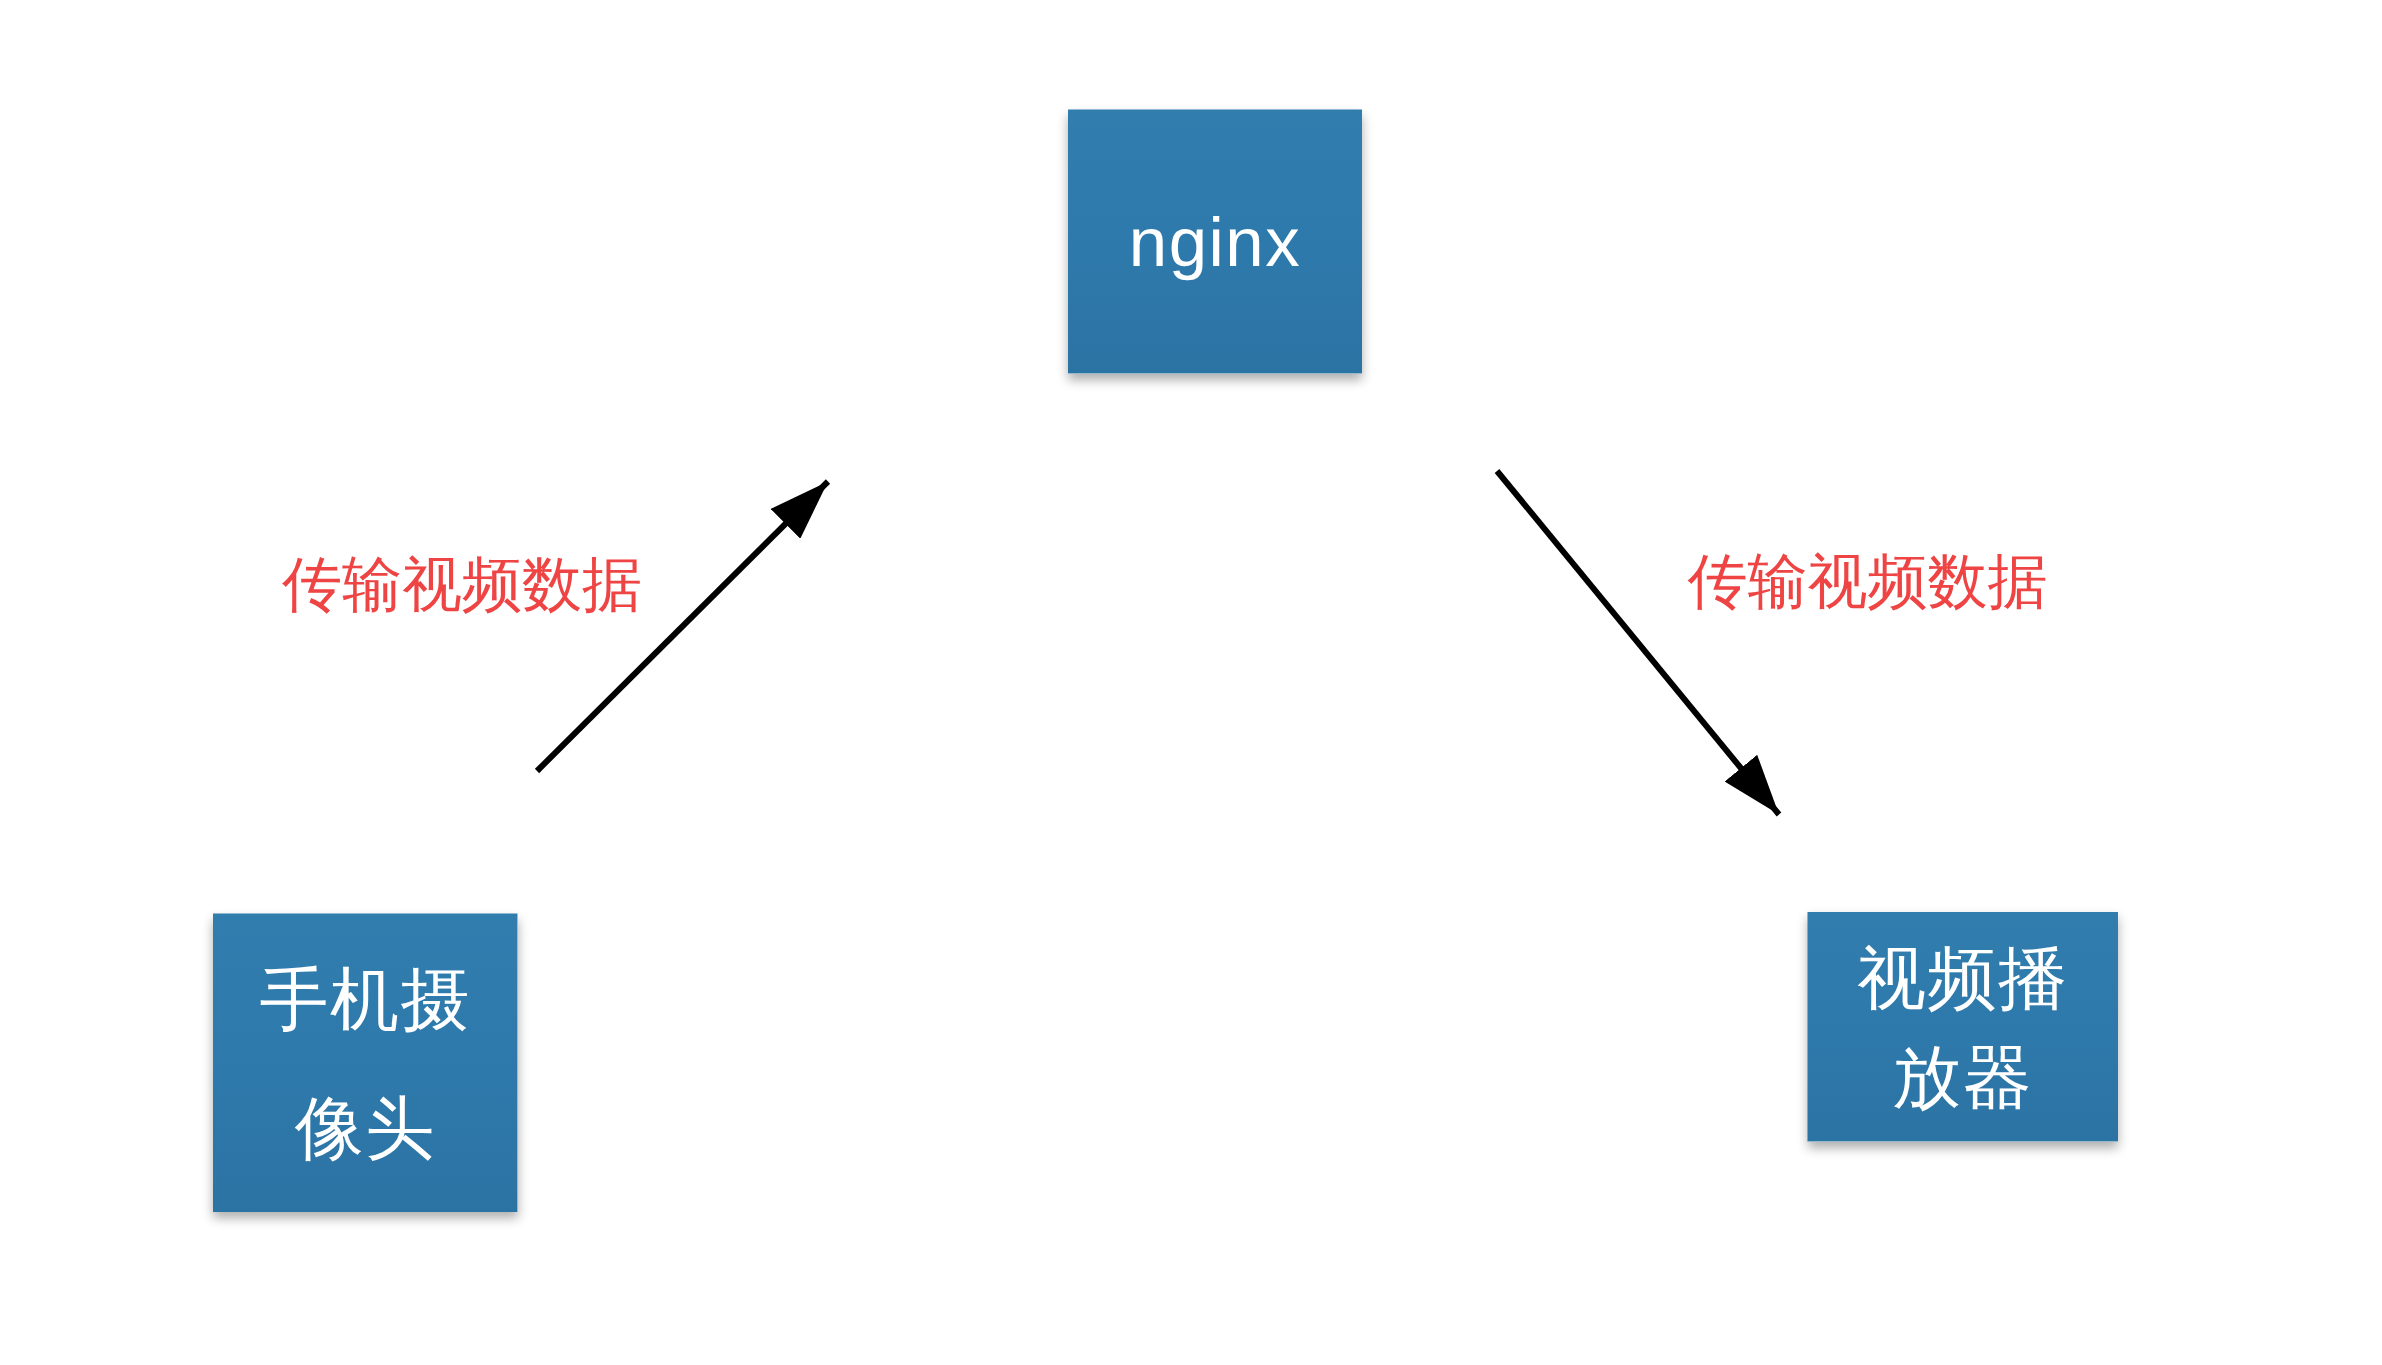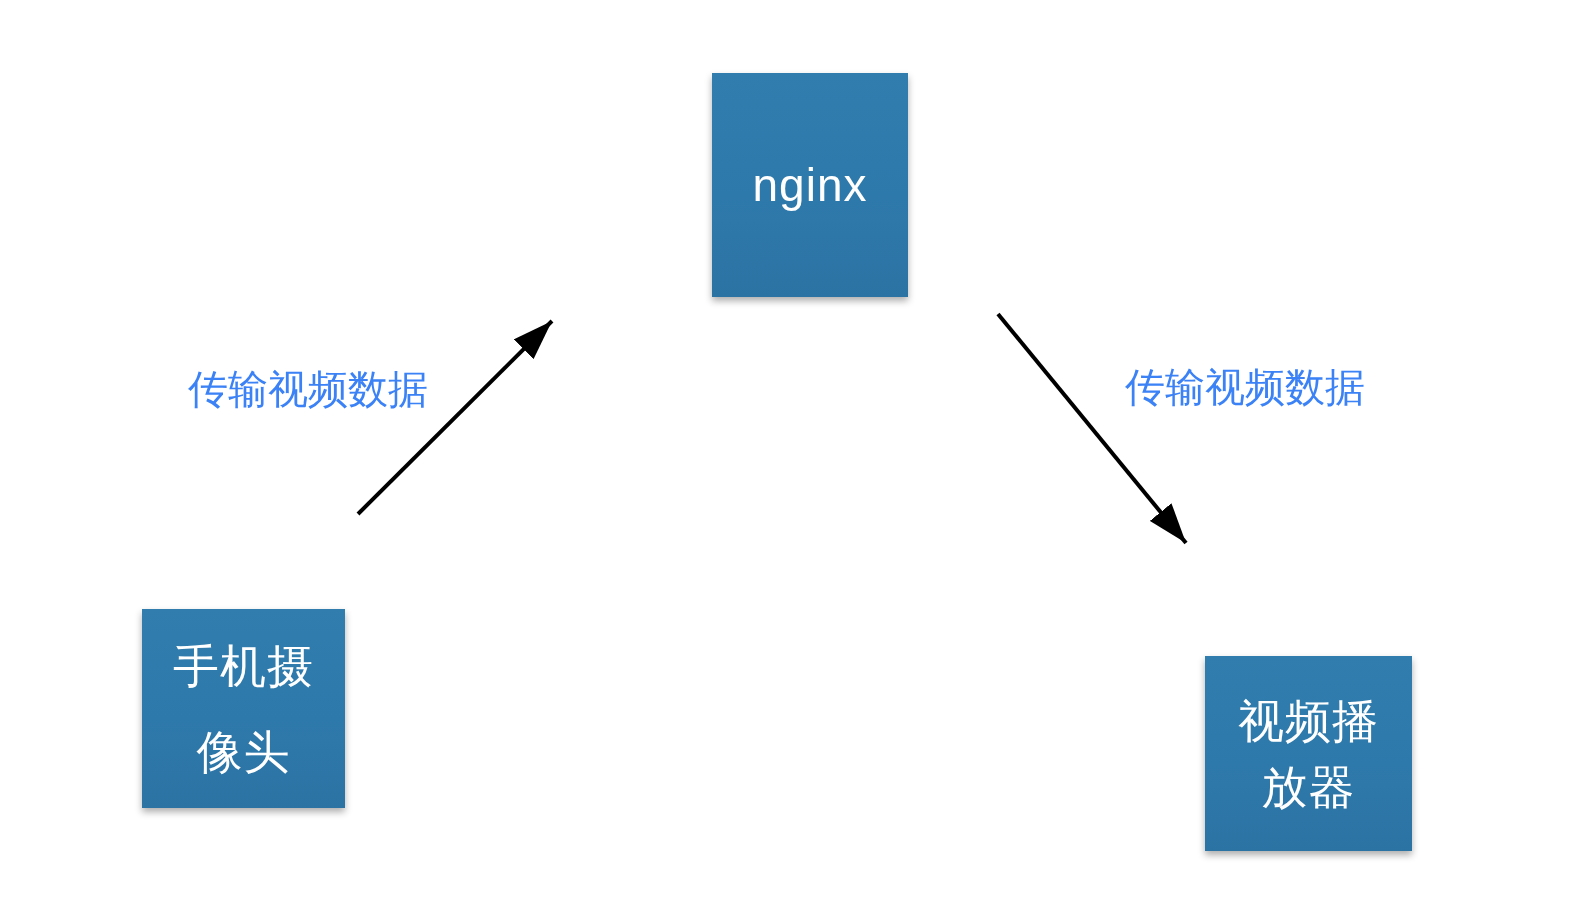--- a/index.html
+++ b/index.html
@@ -28,59 +28,58 @@
     color: #ffffff;
     text-align: center;
     font-weight: 300;
     letter-spacing: 1px;
   }
 
   .node-nginx {
     left: 712px;
     top: 73px;
     width: 196px;
-    height: 224px;
+    height: 176px;
     font-size: 46px;
   }
 
   .node-camera {
     left: 142px;
     top: 609px;
     width: 203px;
     height: 199px;
     font-size: 46px;
     line-height: 66px;
     gap: 20px;
   }
 
   .node-player {
     left: 1205px;
     top: 608px;
     width: 207px;
-    height: 195px;
+    height: 153px;
     font-size: 46px;
     line-height: 66px;
-    margin-top: 48px;
   }
 
   .edges-layer {
     position: absolute;
     left: 0;
     top: 0;
     width: 1588px;
     height: 910px;
     pointer-events: none;
   }
 
   .edge-label {
     position: absolute;
     width: 300px;
     text-align: center;
     font-size: 40px;
-    color: #3b82f6;
+    color: #ef4444;
     white-space: nowrap;
   }
 
   .edge-label-left {
     left: 158px;
     top: 362px;
   }
 
   .edge-label-right {
     left: 1095px;

